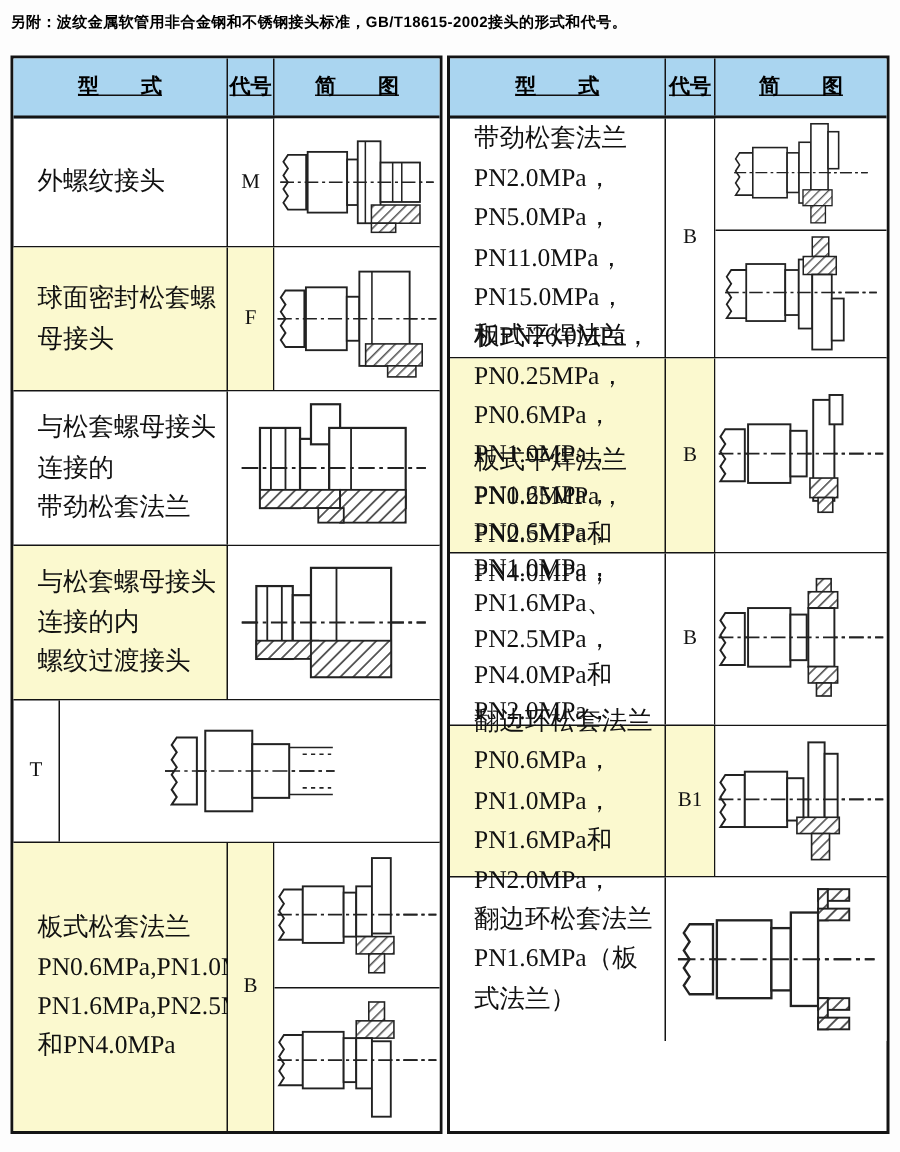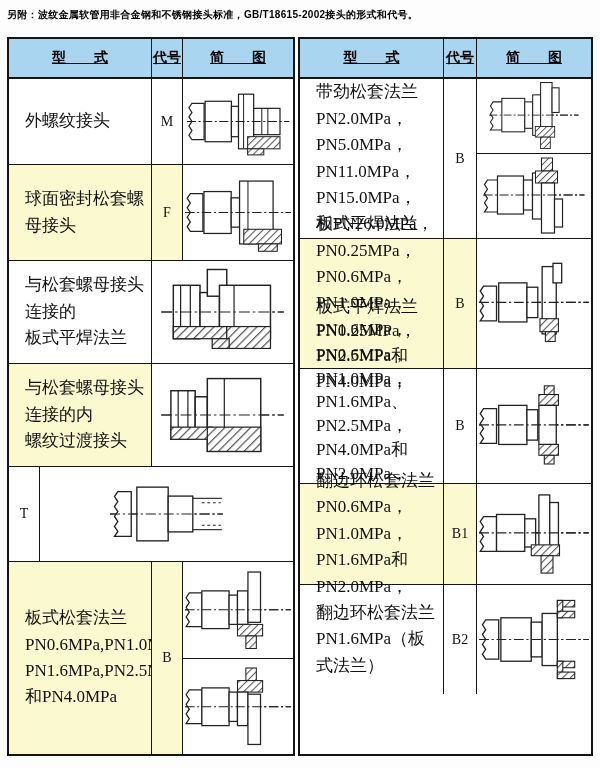--- a/index.html
+++ b/index.html
@@ -139,21 +139,21 @@
               <rect x="58" y="58" width="36" height="14" fill="url(#hp)" stroke="#222" stroke-width="1"></rect>
               <rect x="72" y="72" width="18" height="7" fill="url(#hp)" stroke="#222" stroke-width="1"></rect>
               <line x1="2" y1="42" x2="103" y2="42" stroke="#222" stroke-width="1" stroke-dasharray="9 2.5 2 2.5"></line>
             </svg>
           </div>
       </div>
     </div>
 
     <div class="tr" style="height:103px">
       <div class="td c1">与松套螺母接头连接的
-板式平焊法兰</div>
+带劲松套法兰</div>
       <div class="td c3">
         <div class="half">
             <svg viewBox="0 0 105 84" preserveAspectRatio="xMidYMid meet">
               <line x1="2" y1="42" x2="103" y2="42" stroke="#222" stroke-width="1" stroke-dasharray="9 2.5 2 2.5"></line>
               <rect x="12" y="20" width="22" height="44" fill="#fff" stroke="#222" stroke-width="1.2"></rect>
               <line x1="18" y1="20" x2="18" y2="64" stroke="#222" stroke-width="1"></line>
               <line x1="26" y1="20" x2="26" y2="64" stroke="#222" stroke-width="1"></line>
               <rect x="34" y="26" width="16" height="32" fill="#fff" stroke="#222" stroke-width="1.2"></rect>
               <rect x="40" y="7" width="16" height="22" fill="#fff" stroke="#222" stroke-width="1.2"></rect>
               <rect x="50" y="20" width="42" height="44" fill="#fff" stroke="#222" stroke-width="1.2"></rect>
@@ -356,21 +356,20 @@
               <rect x="59" y="62" width="11" height="16" fill="url(#hp)" stroke="#222" stroke-width="1"></rect>
               <line x1="2" y1="41" x2="103" y2="41" stroke="#222" stroke-width="1" stroke-dasharray="9 2.5 2 2.5"></line>
             </svg>
           </div>
       </div>
     </div>
 
     <div class="tr" style="height:109px">
       <div class="td c1">翻边环松套法兰
 PN1.6MPa（板式法兰）</div>
-      <div class="td c2">B2</div>
       <div class="td c3">
         <div class="half">
             <svg viewBox="0 0 105 84" preserveAspectRatio="xMidYMid meet">
               <line x1="2" y1="42" x2="103" y2="42" stroke="#222" stroke-width="1" stroke-dasharray="9 2.5 2 2.5"></line>
               <path d="M 20 24 H 8 l -3 4.5 l 3 4.5 l -3 4.5 l 3 4.5 l -3 4.5 l 3 4.5 l -3 4.5 l 3 4.5 H 20 Z" fill="#fff" stroke="#222" stroke-width="1.2"></path>
               <rect x="22" y="22" width="28" height="40" fill="#fff" stroke="#222" stroke-width="1.2"></rect>
               <rect x="50" y="26" width="10" height="32" fill="#fff" stroke="#222" stroke-width="1.2"></rect>
               <rect x="60" y="18" width="14" height="48" fill="#fff" stroke="#222" stroke-width="1.2"></rect>
               <rect x="74" y="6" width="16" height="6" fill="url(#hp)" stroke="#222" stroke-width="1"></rect>
               <rect x="74" y="6" width="5" height="16" fill="url(#hp)" stroke="#222" stroke-width="1"></rect>

